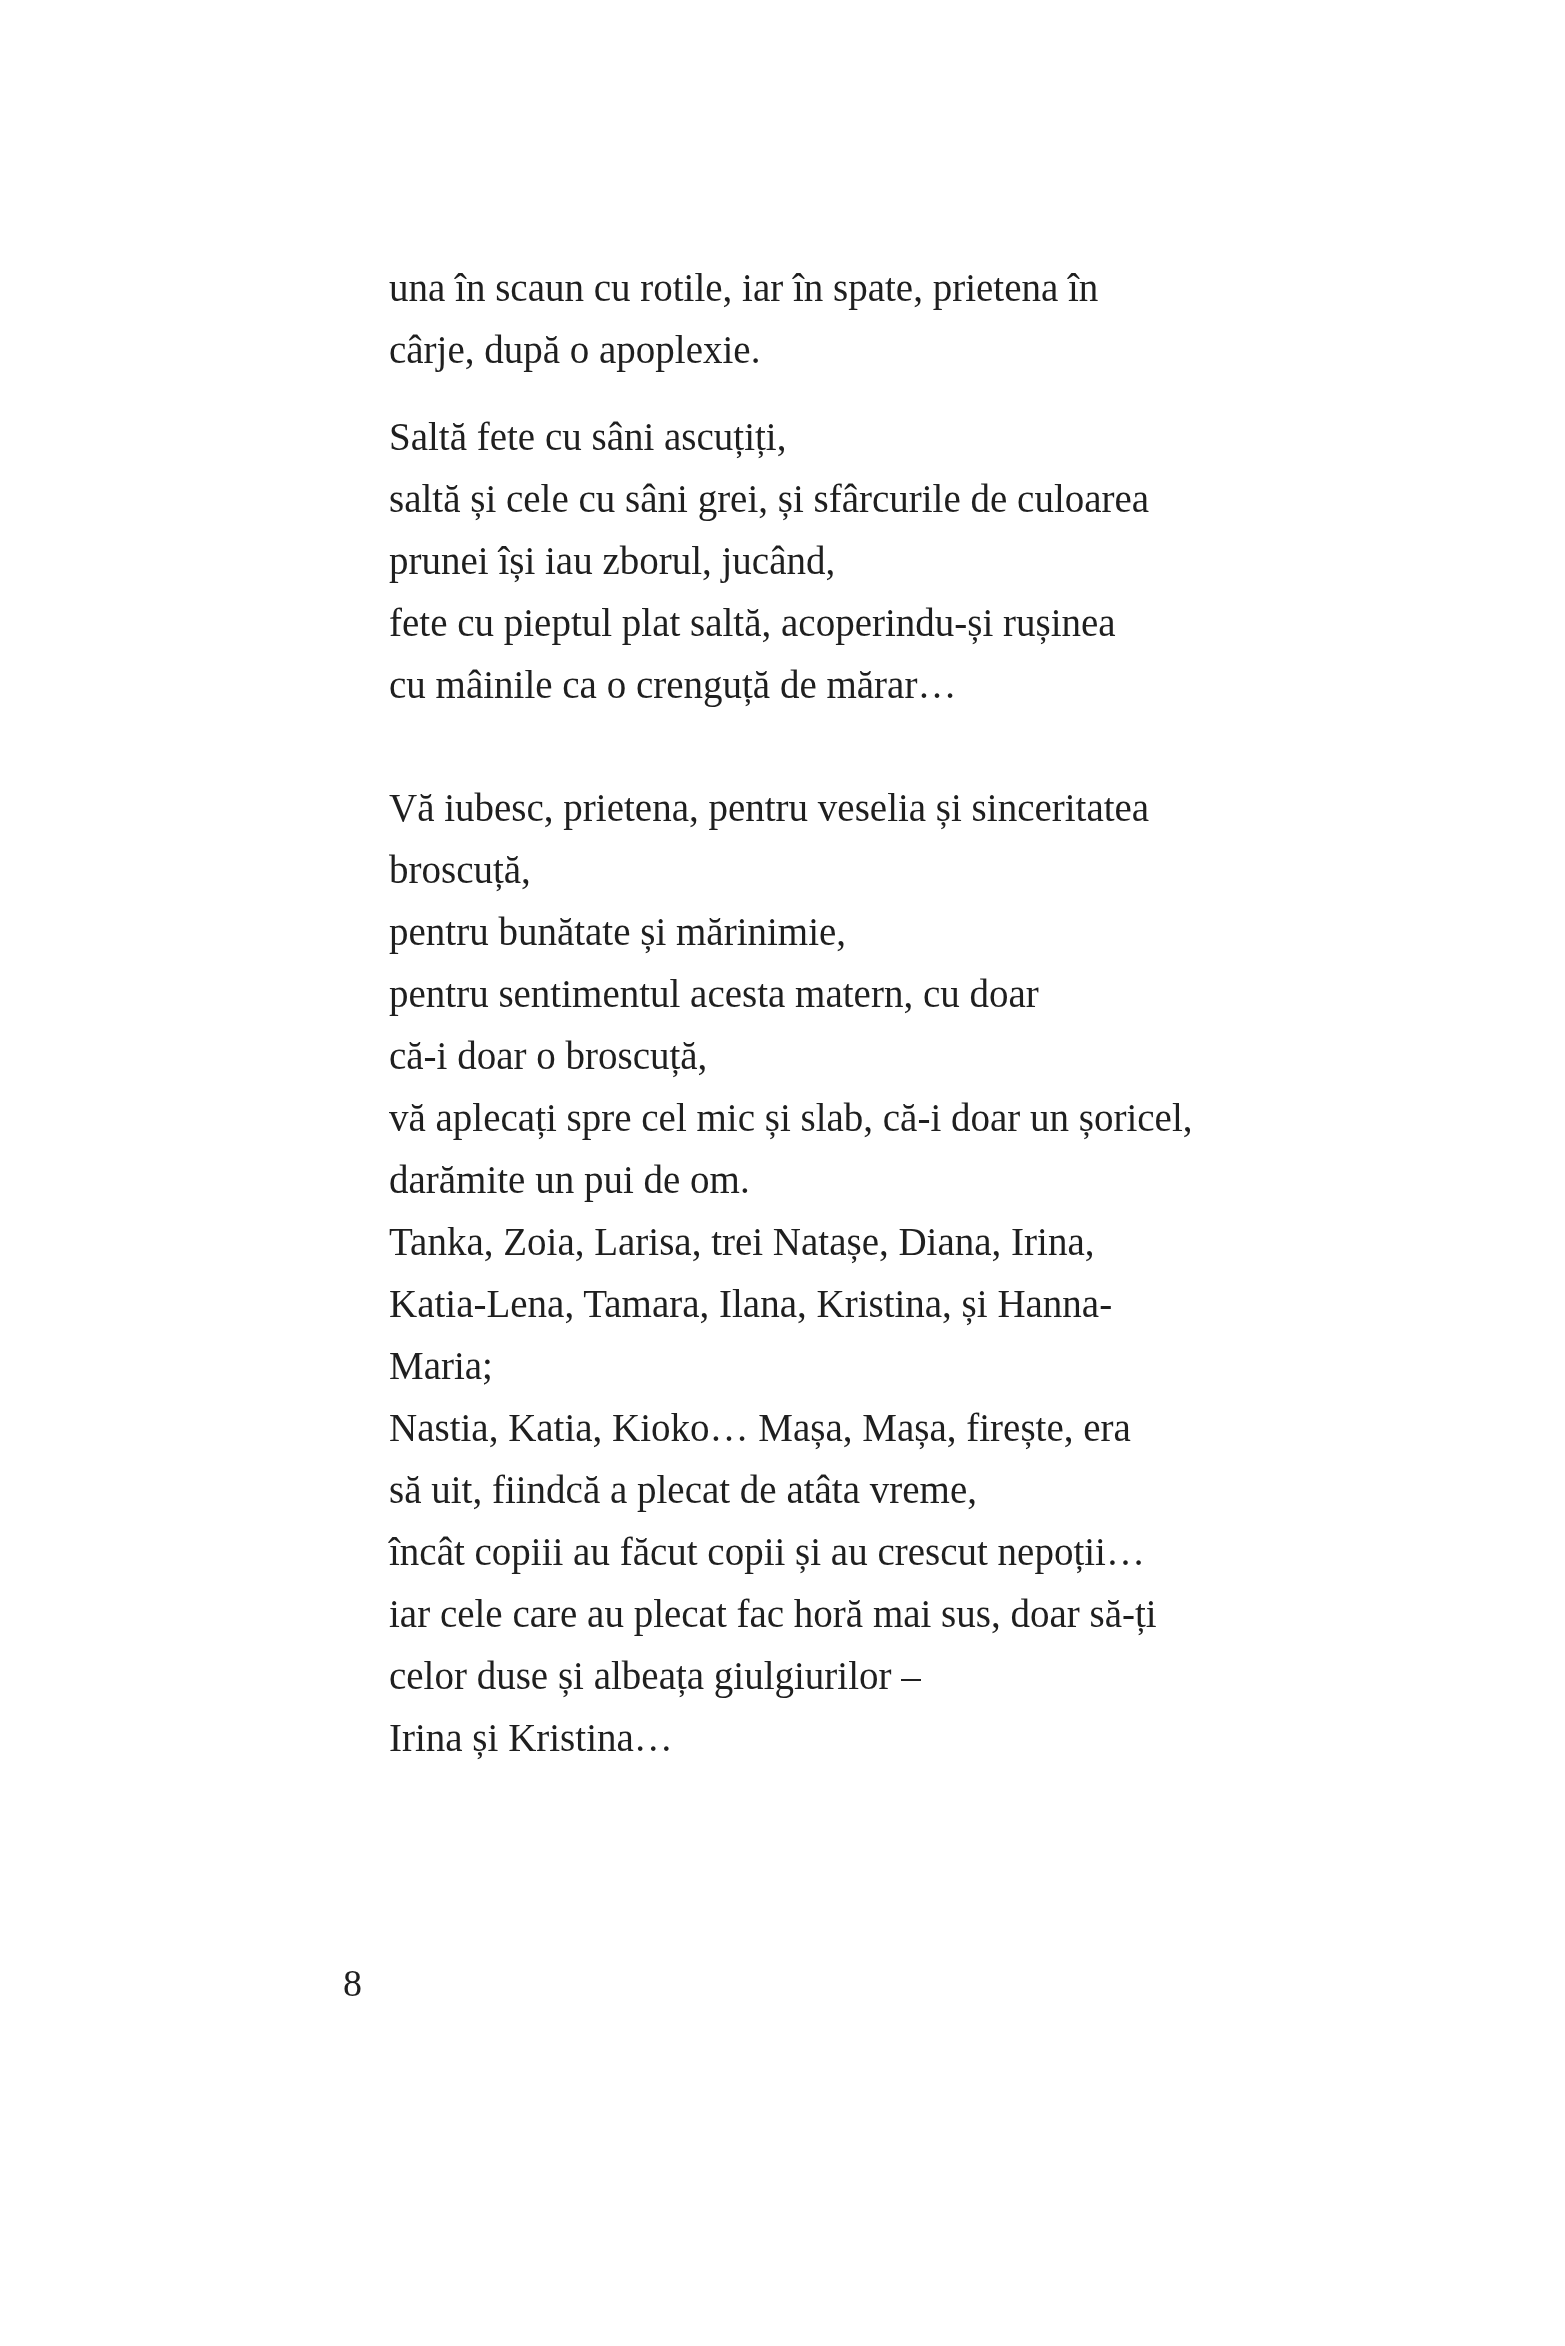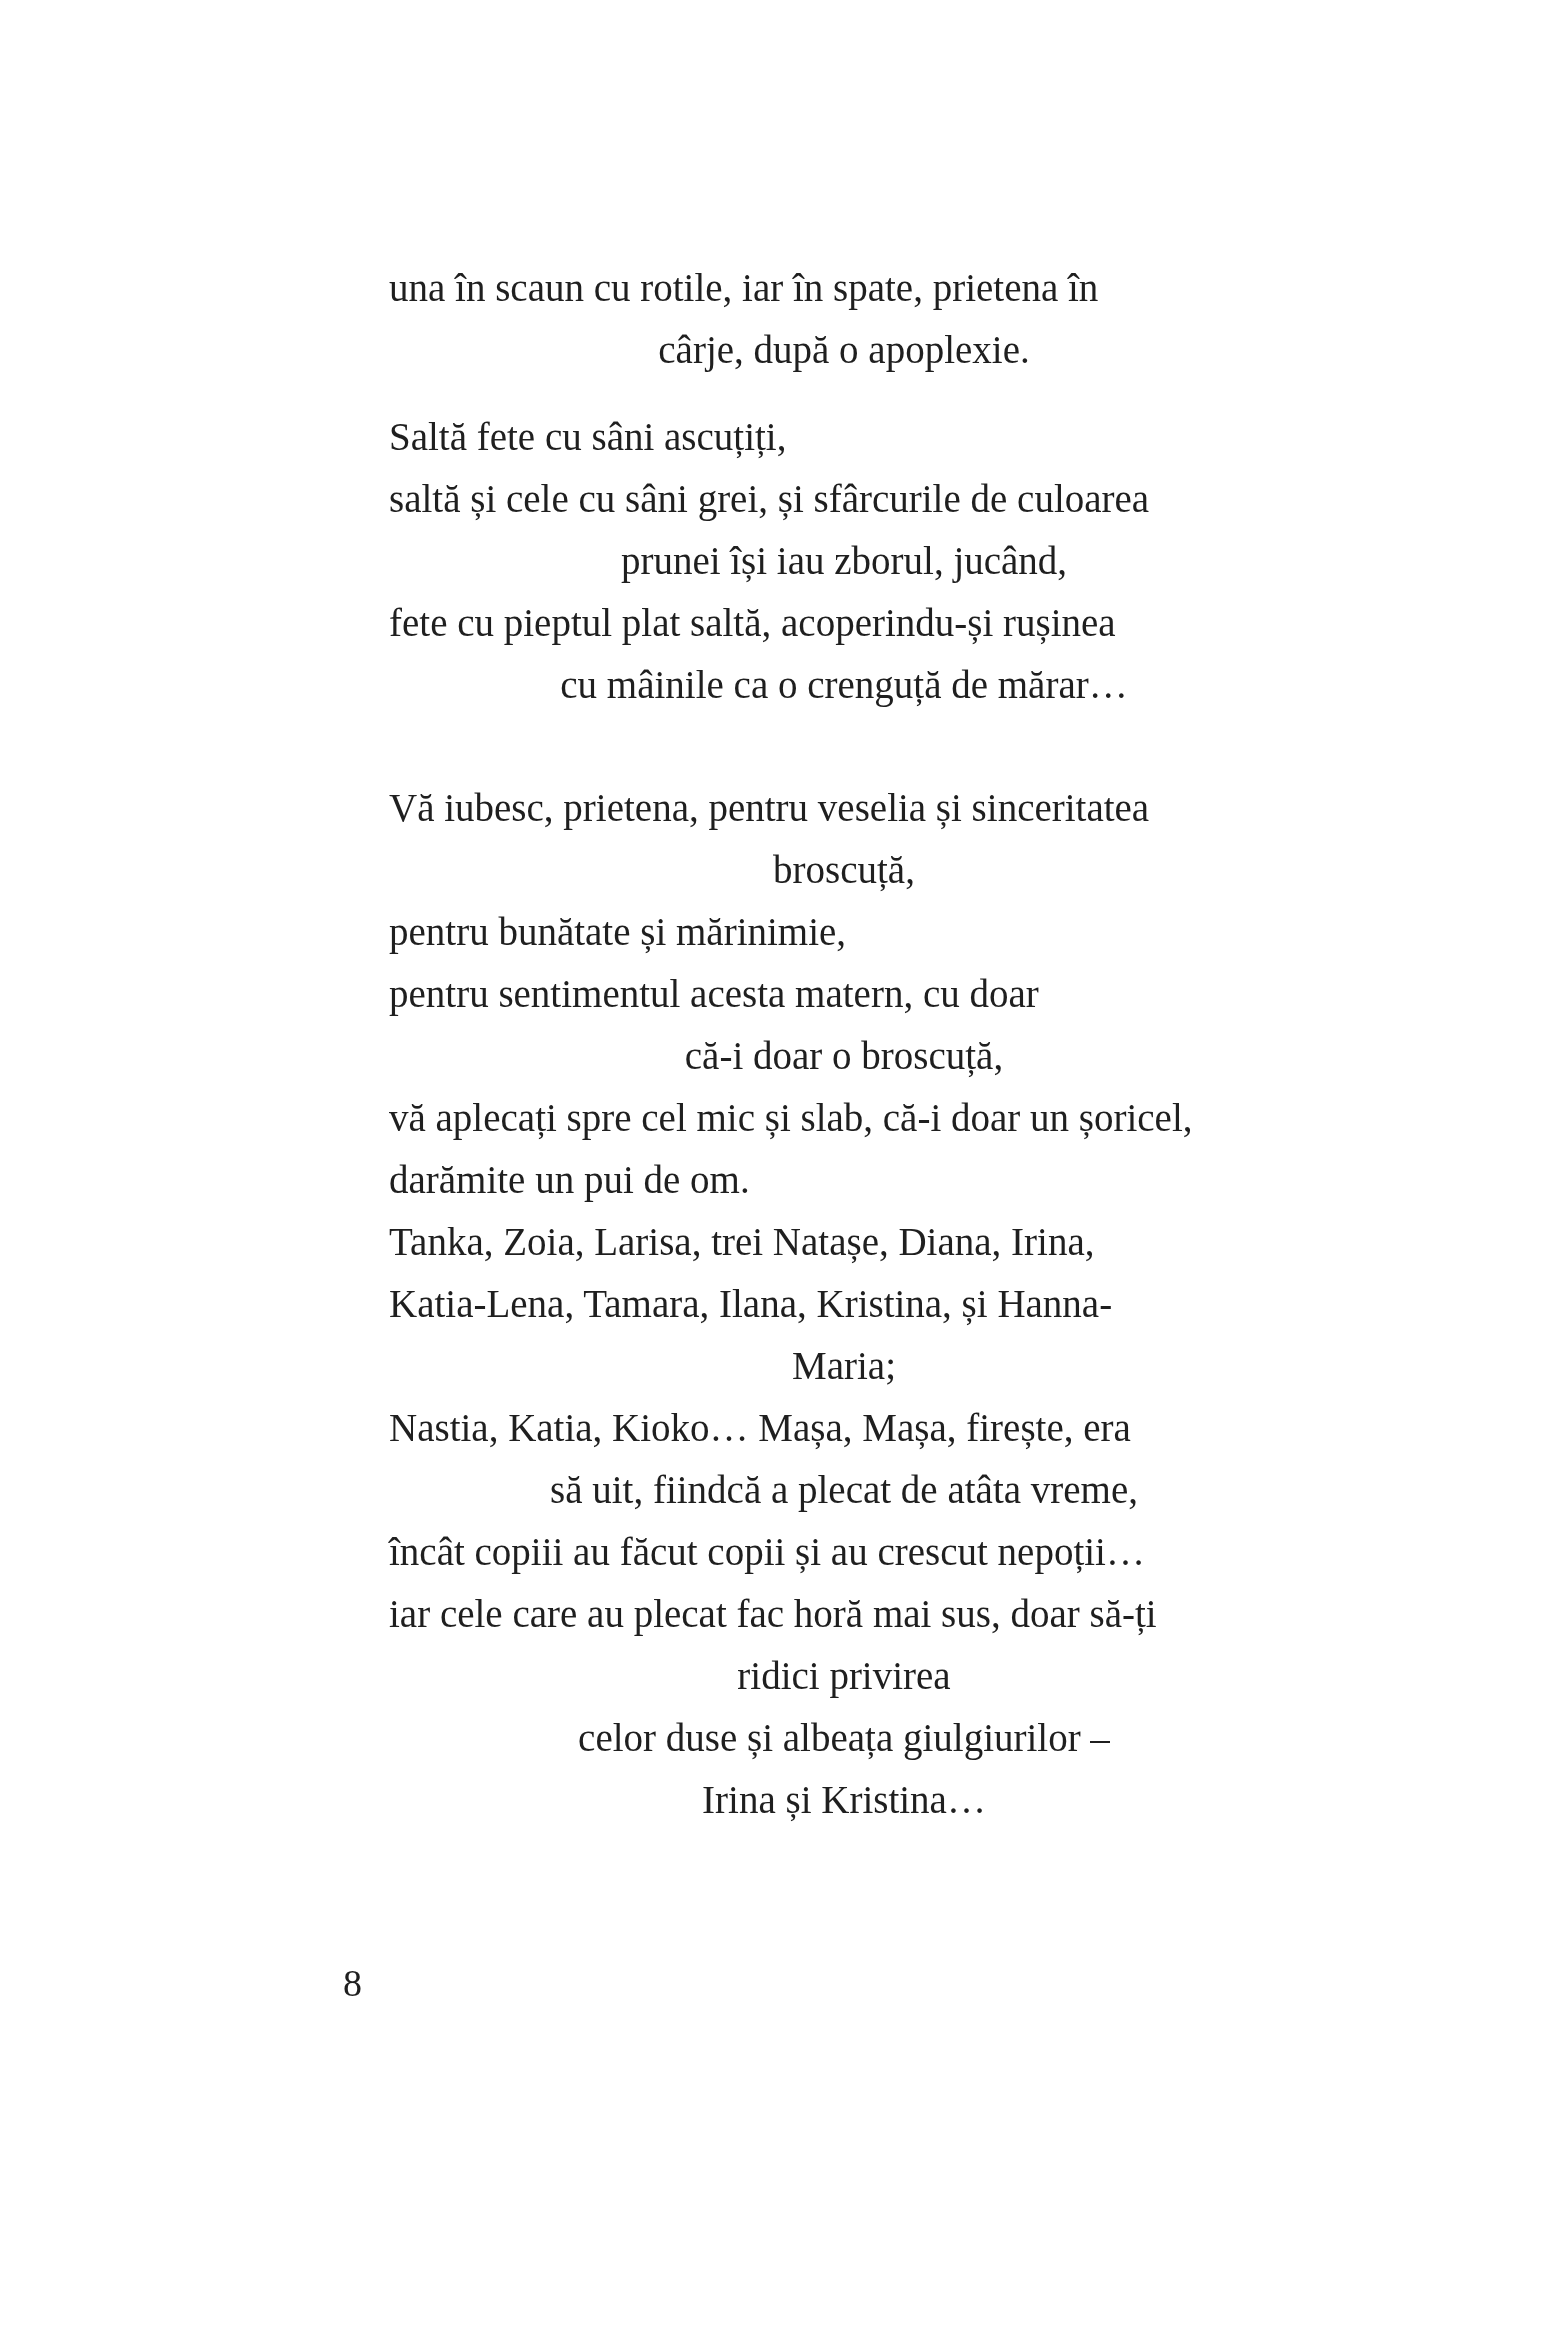--- a/index.html
+++ b/index.html
@@ -22,21 +22,21 @@
     left: 383px;
     top: 257px;
     width: 910px;
   }
   .line {
     font-size: 39px;
     line-height: 62px;
     white-space: nowrap;
   }
   .left  { text-align: left; }
-  .right { text-align: center; white-space: normal; }
+  .right { text-align: left; white-space: normal; }
   .gap-small { height: 24.6px; }
   .gap-large { height: 61px; }
   .page-number {
     position: absolute;
     left: 337px;
     top: 1961px;
     font-size: 38px;
     line-height: 45px;
     color: #1f1f1f;
   }
@@ -68,21 +68,20 @@
     <div class="line right">că-i doar o broscuță,</div>
     <div class="line left">vă aplecați spre cel mic și slab, că-i doar un șoricel,</div>
     <div class="line left">darămite un pui de om.</div>
     <div class="line left">Tanka, Zoia, Larisa, trei Natașe, Diana, Irina,</div>
     <div class="line left">Katia-Lena, Tamara, Ilana, Kristina, și Hanna-</div>
     <div class="line right">Maria;</div>
     <div class="line left">Nastia, Katia, Kioko… Mașa, Mașa, firește, era</div>
     <div class="line right">să uit, fiindcă a plecat de atâta vreme,</div>
     <div class="line left">încât copiii au făcut copii și au crescut nepoții…</div>
     <div class="line left">iar cele care au plecat fac horă mai sus, doar să-ți</div>
-    <div class="line right">ridici privirea</div>
     <div class="line right">celor duse și albeața giulgiurilor –</div>
     <div class="line right">Irina și Kristina…</div>
 
   </div>
 
   <div class="page-number">8</div>
 
 </div>
 
 

